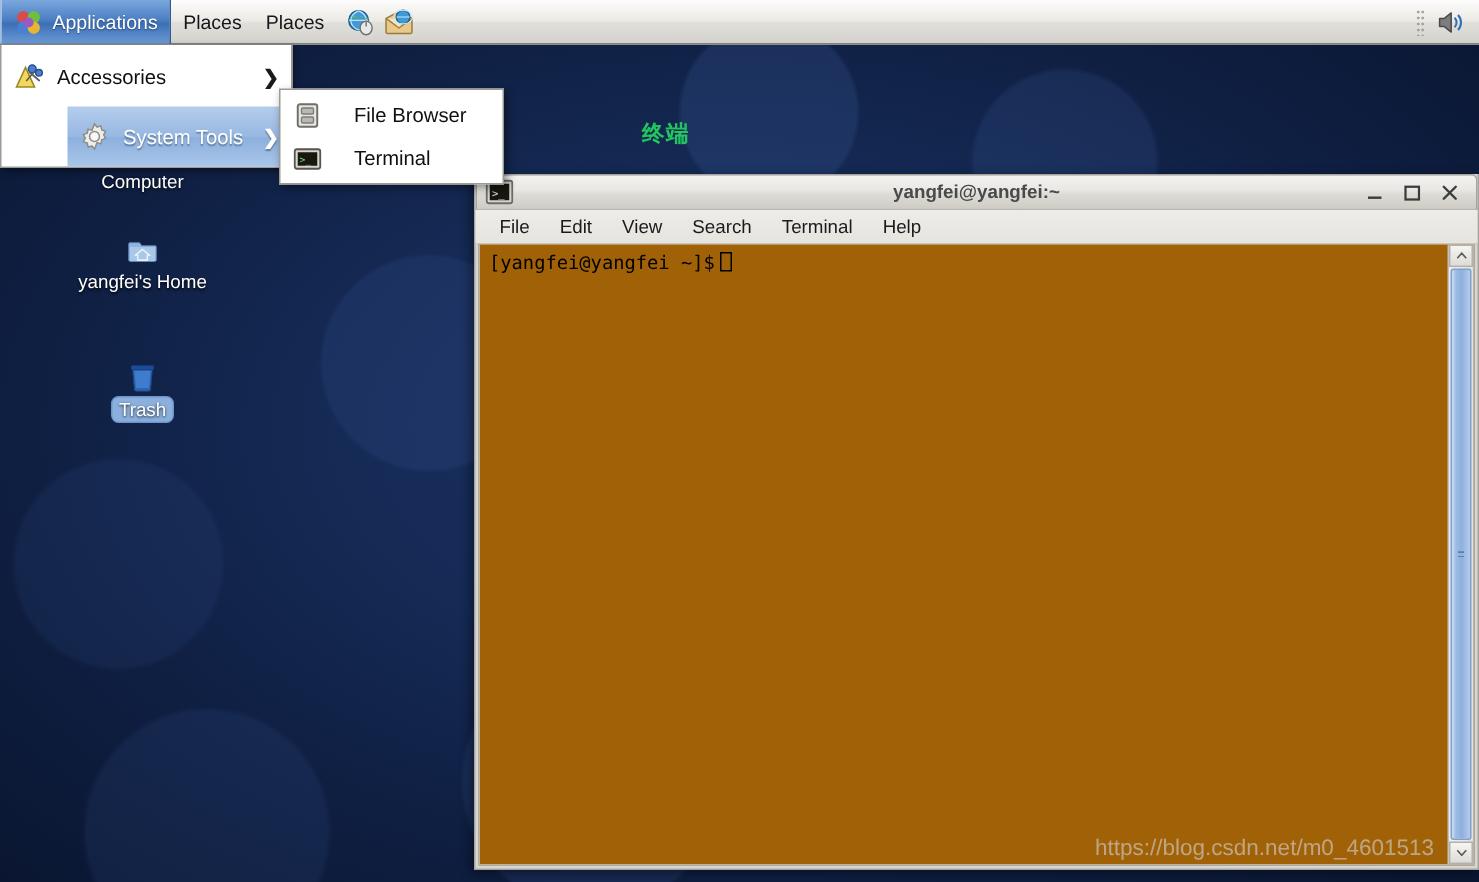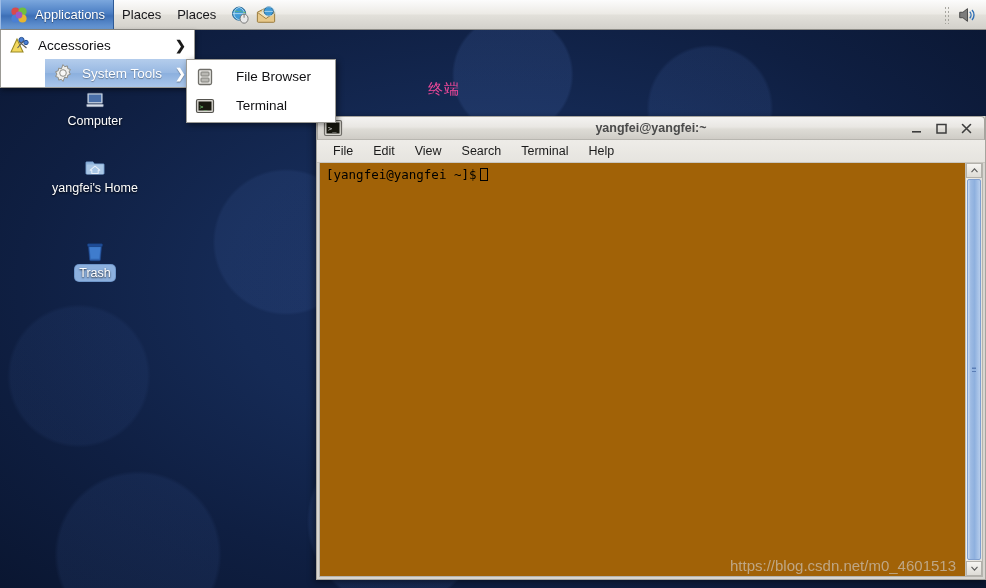--- a/index.html
+++ b/index.html
@@ -93,21 +93,21 @@
     background: #ffffff;
     border: 1px solid #9b9a95;
     border-top: none;
     box-shadow: 1px 2px 5px rgba(0,0,0,0.45);
     z-index: 60;
     padding: 1px 0 0 0;
   }
   .menu-item {
     display: flex;
     align-items: center;
-    height: 28px;
+    height: 40px;
     padding: 0 5px 0 8px;
     gap: 9px;
     font-size: 13.5px;
     color: #101013;
     cursor: default;
   }
   .menu-item.selected {
     background: linear-gradient(to bottom, #b4cdec 0%, #97b8e2 50%, #8cb0de 52%, #aac6ea 100%);
     color: #ffffff;
     text-shadow: 0 1px 1px rgba(0,0,0,0.35);
@@ -160,23 +160,23 @@
     background: #8cb0de;
     color: #ffffff;
     border-radius: 4px;
     box-shadow: 0 0 0 1px #6f96c9;
   }
 
   
   #annotation {
     position: absolute;
     left: 428px; top: 80px;
-    color: #ec4899;
+    color: #22c55e;
     font-size: 15px;
-    font-weight: normal;
+    font-weight: bold;
     letter-spacing: 1px;
     z-index: 8;
     font-family: "DejaVu Sans", sans-serif;
   }
 
   
   #term-win {
     position: absolute;
     left: 316px; top: 116px;
     width: 670px; height: 464px;

